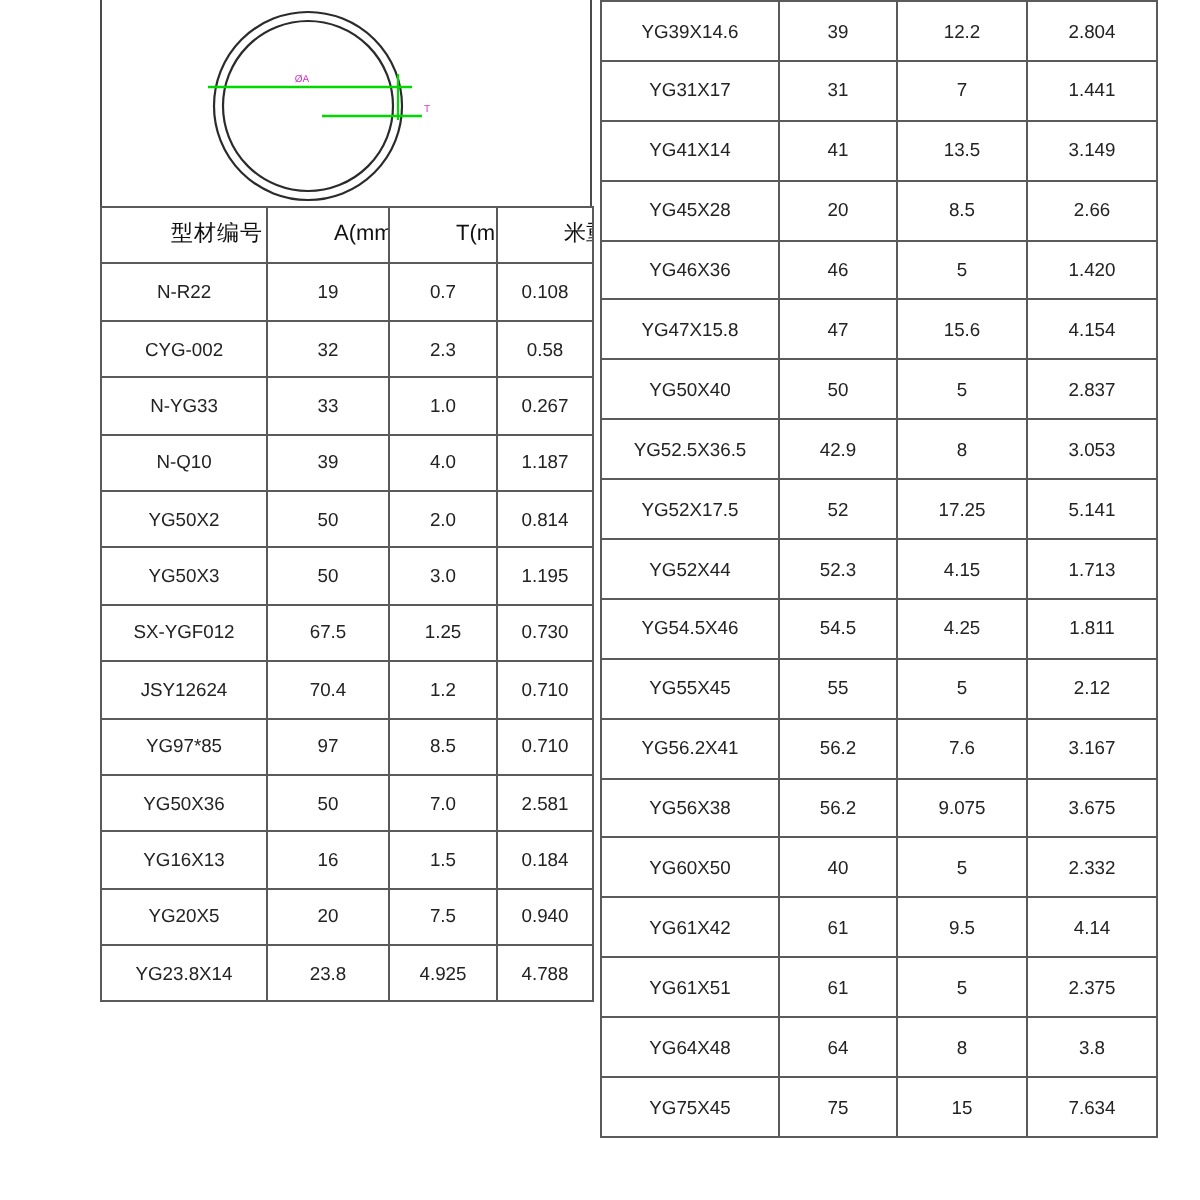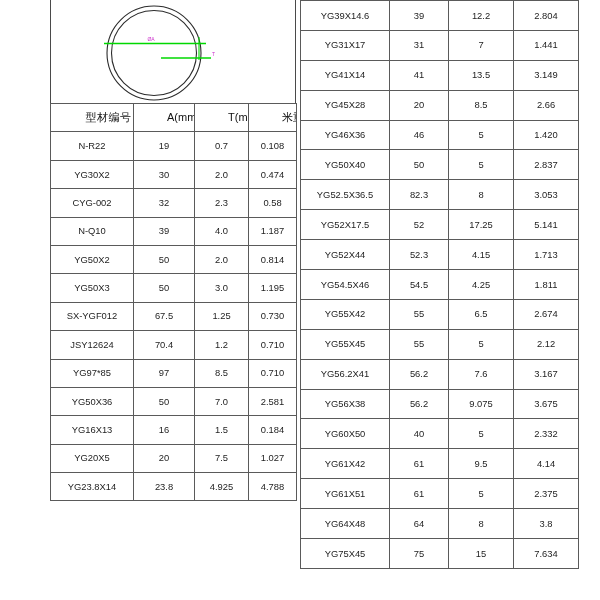--- a/index.html
+++ b/index.html
@@ -115,32 +115,32 @@
       </tr>
     </thead>
     <tbody id="left-body">
         <tr>
           <td>N-R22</td>
           <td>19</td>
           <td>0.7</td>
           <td>0.108</td>
         </tr>
         <tr>
-          <td>YG30X2</td>
-          <td>30</td>
-          <td>2.0</td>
-          <td>0.474</td>
-        </tr>
-        <tr>
           <td>CYG-002</td>
           <td>32</td>
           <td>2.3</td>
           <td>0.58</td>
         </tr>
         <tr>
+          <td>N-YG33</td>
+          <td>33</td>
+          <td>1.0</td>
+          <td>0.267</td>
+        </tr>
+        <tr>
           <td>N-Q10</td>
           <td>39</td>
           <td>4.0</td>
           <td>1.187</td>
         </tr>
         <tr>
           <td>YG50X2</td>
           <td>50</td>
           <td>2.0</td>
           <td>0.814</td>
@@ -178,21 +178,21 @@
         <tr>
           <td>YG16X13</td>
           <td>16</td>
           <td>1.5</td>
           <td>0.184</td>
         </tr>
         <tr>
           <td>YG20X5</td>
           <td>20</td>
           <td>7.5</td>
-          <td>1.027</td>
+          <td>0.940</td>
         </tr>
         <tr>
           <td>YG23.8X14</td>
           <td>23.8</td>
           <td>4.925</td>
           <td>4.788</td>
         </tr>
       </tbody>
   </table>
 
@@ -228,28 +228,34 @@
           <td>8.5</td>
           <td>2.66</td>
         </tr>
         <tr>
           <td>YG46X36</td>
           <td>46</td>
           <td>5</td>
           <td>1.420</td>
         </tr>
         <tr>
+          <td>YG47X15.8</td>
+          <td>47</td>
+          <td>15.6</td>
+          <td>4.154</td>
+        </tr>
+        <tr>
           <td>YG50X40</td>
           <td>50</td>
           <td>5</td>
           <td>2.837</td>
         </tr>
         <tr>
           <td>YG52.5X36.5</td>
-          <td>82.3</td>
+          <td>42.9</td>
           <td>8</td>
           <td>3.053</td>
         </tr>
         <tr>
           <td>YG52X17.5</td>
           <td>52</td>
           <td>17.25</td>
           <td>5.141</td>
         </tr>
         <tr>
@@ -258,26 +264,20 @@
           <td>4.15</td>
           <td>1.713</td>
         </tr>
         <tr>
           <td>YG54.5X46</td>
           <td>54.5</td>
           <td>4.25</td>
           <td>1.811</td>
         </tr>
         <tr>
-          <td>YG55X42</td>
-          <td>55</td>
-          <td>6.5</td>
-          <td>2.674</td>
-        </tr>
-        <tr>
           <td>YG55X45</td>
           <td>55</td>
           <td>5</td>
           <td>2.12</td>
         </tr>
         <tr>
           <td>YG56.2X41</td>
           <td>56.2</td>
           <td>7.6</td>
           <td>3.167</td>

